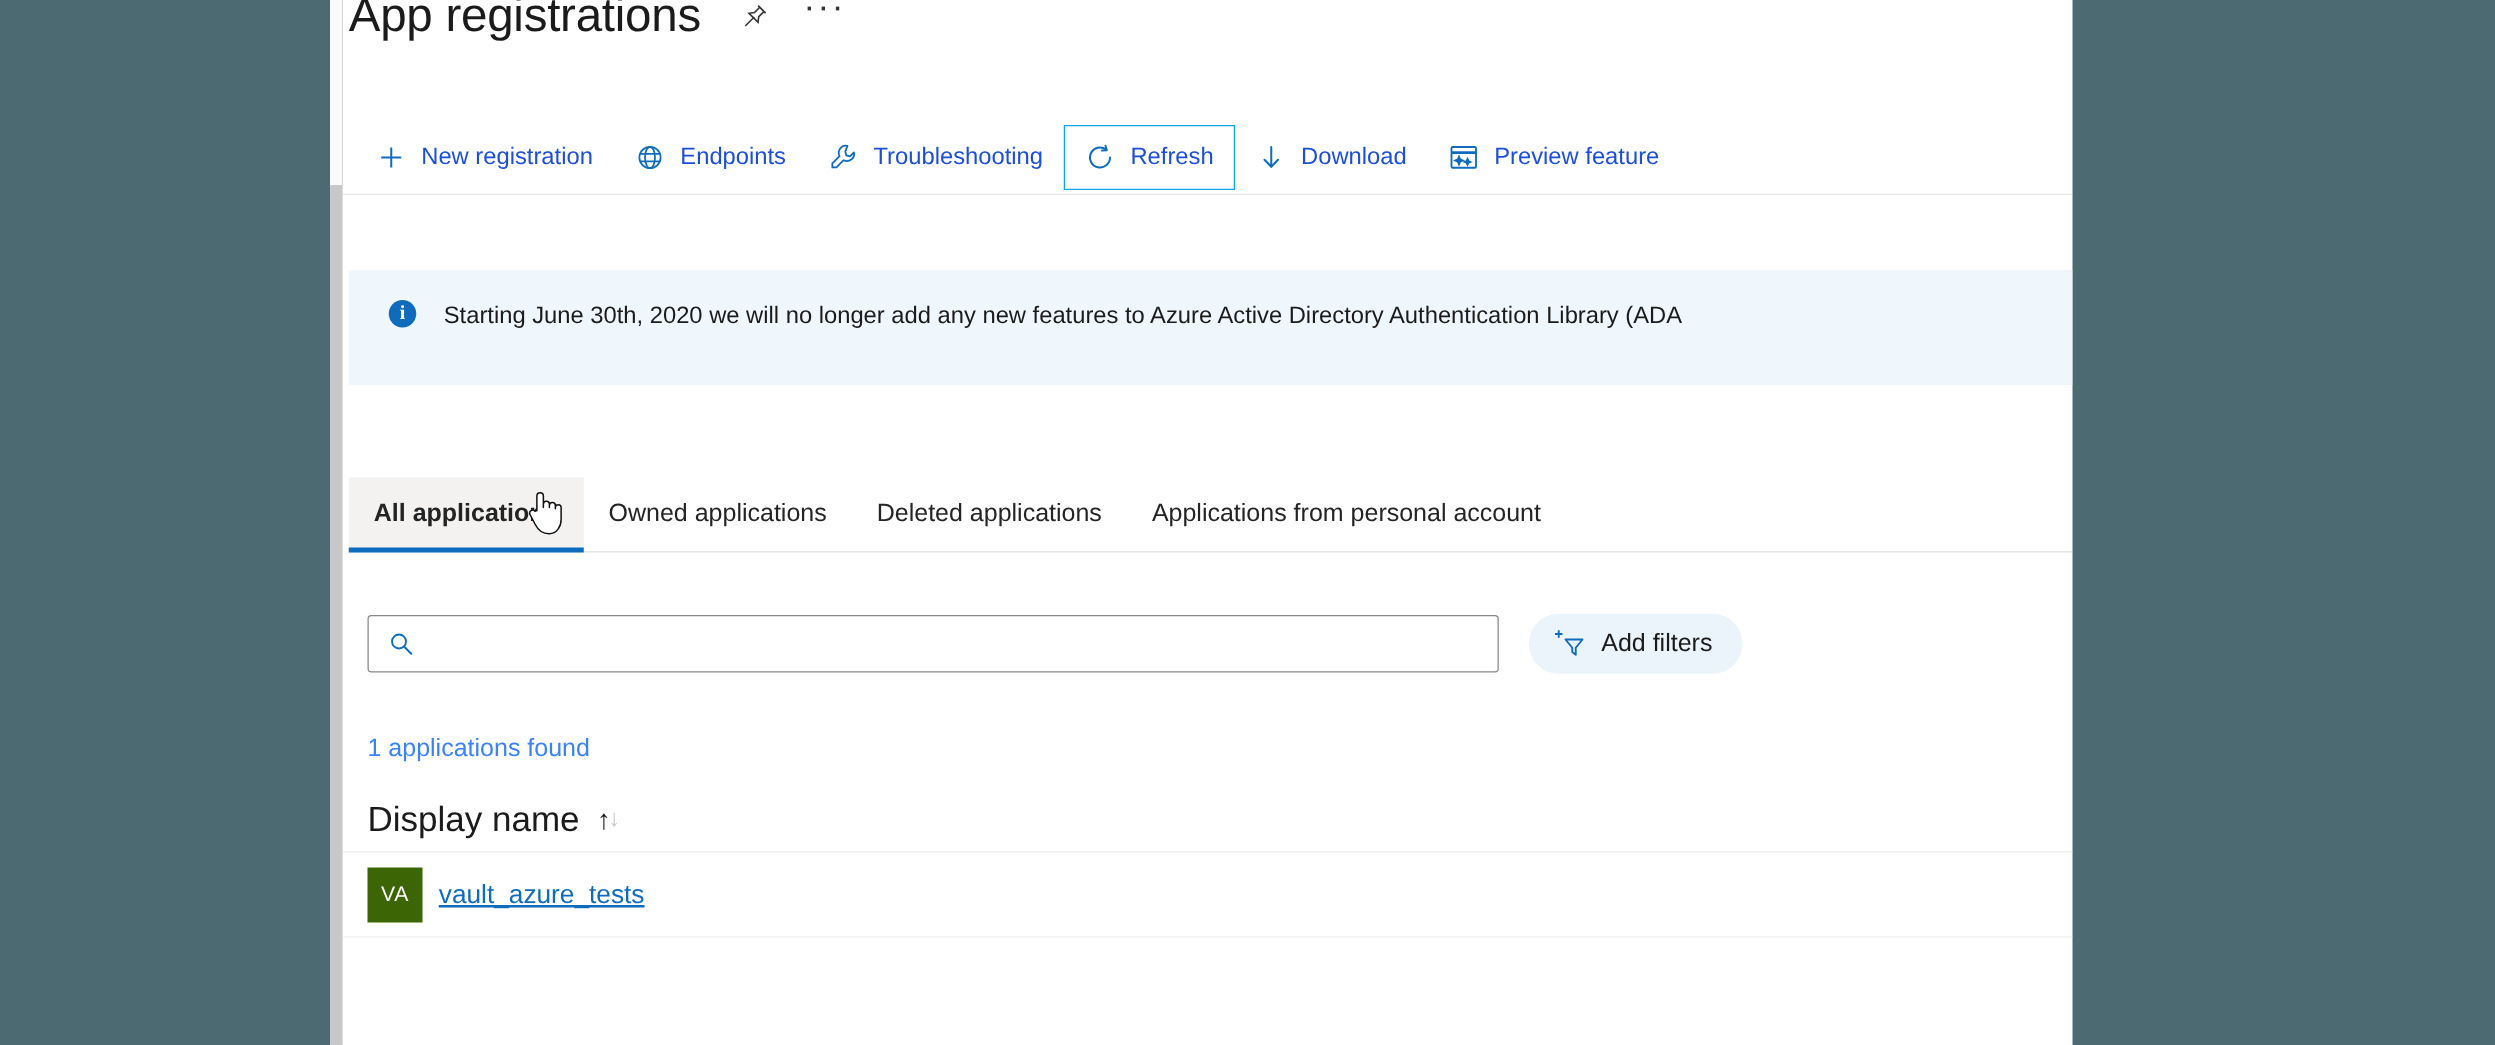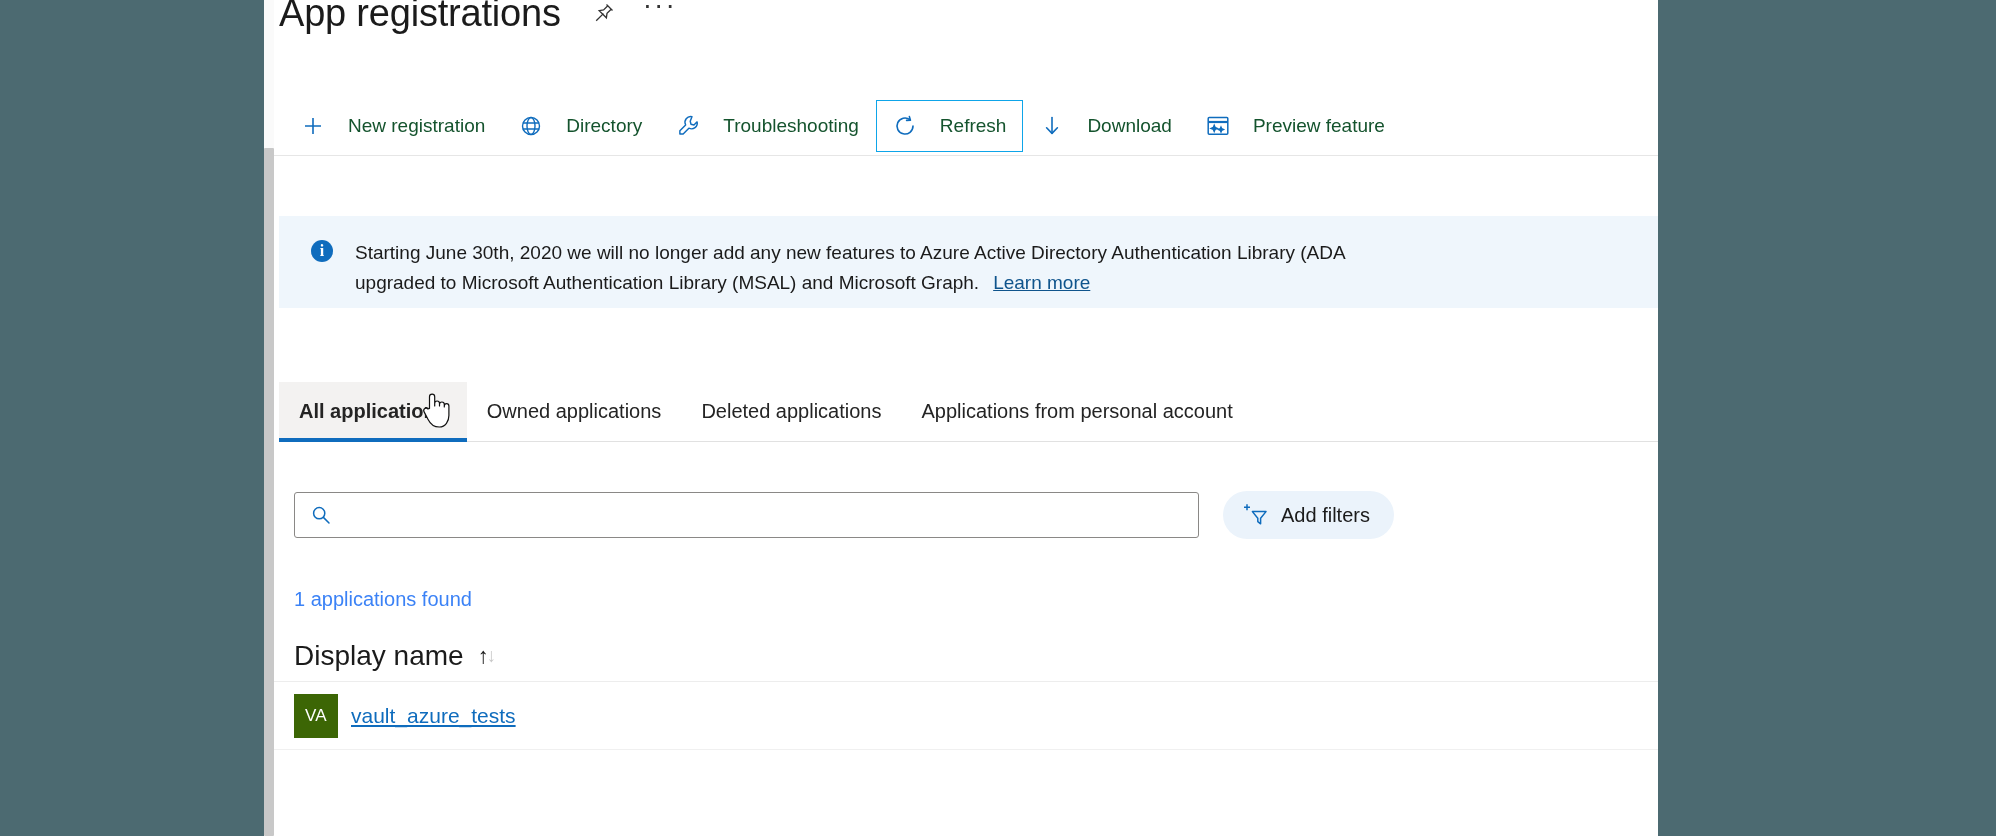--- a/index.html
+++ b/index.html
@@ -52,23 +52,23 @@
     letter-spacing: 2px; padding-bottom: 16px; color: #333;
   }
 
   
   .command-bar {
     position: absolute; left: 0; top: 96px; width: 1384px; height: 60px;
     display: flex; align-items: center; padding-left: 10px;
     border-bottom: 1px solid #e6e6e6;
   }
   .cmd {
-    display: flex; align-items: center; gap: 23px;
+    display: flex; align-items: center; gap: 12px;
     height: 52px; padding: 0 16px;
-    font-size: 19px; color: #14532d; white-space: nowrap;
+    font-size: 19px; color: #1d4ed8; white-space: nowrap;
     background: transparent; border: 1px solid transparent;
   }
   .cmd.focused { border: 1px solid #0ea5e9; }
   .cmd .ic { display: flex; align-items: center; justify-content: center;
              width: 24px; height: 24px; color: #0f6cbd; flex: 0 0 auto; }
   .cmd .lbl { line-height: 24px; }
 
   
   .banner {
     position: absolute; left: 5px; top: 216px; width: 1379px; height: 92px;
@@ -199,21 +199,21 @@
       </div>
 
       <div class="cmd">
         <span class="ic">
           <svg width="22" height="22" viewBox="0 0 22 22" fill="none" stroke="#0f6cbd" stroke-width="1.4">
             <circle cx="11" cy="11" r="8.5"></circle>
             <ellipse cx="11" cy="11" rx="4" ry="8.5"></ellipse>
             <path d="M2.8 8 H19.2 M2.8 14 H19.2"></path>
           </svg>
         </span>
-        <span class="lbl">Directory</span>
+        <span class="lbl">Endpoints</span>
       </div>
 
       <div class="cmd">
         <span class="ic">
           <svg width="23" height="23" viewBox="0 0 24 24" fill="none" stroke="#0f6cbd" stroke-width="1.5" stroke-linejoin="round">
             <path d="M15.6 2.8 a6 6 0 0 0 -6.6 8.6 L3 17.4 v3.4 h3.4 l6-6 a6 6 0 0 0 8.6-6.6 l-3.3 3.3 -3.1-0.8 -0.8-3.1 z"></path>
           </svg>
         </span>
         <span class="lbl">Troubleshooting</span>
       </div>
@@ -249,23 +249,20 @@
         </span>
         <span class="lbl">Preview feature</span>
       </div>
 
     </div>
 
     <div class="banner">
       <div class="banner-ic">i</div>
       <div class="banner-text">
         <div>Starting June 30th, 2020 we will no longer add any new features to Azure Active Directory Authentication Library (ADA</div>
-        <div>
-          <span>upgraded to Microsoft Authentication Library (MSAL) and Microsoft Graph.</span><a class="banner-link" href="#">Learn more</a>
-        </div>
       </div>
     </div>
 
     <div class="tabs">
       <div class="tab active">
         <span>All applications</span>
       </div>
       <div class="tab">
         <span>Owned applications</span>
       </div>

